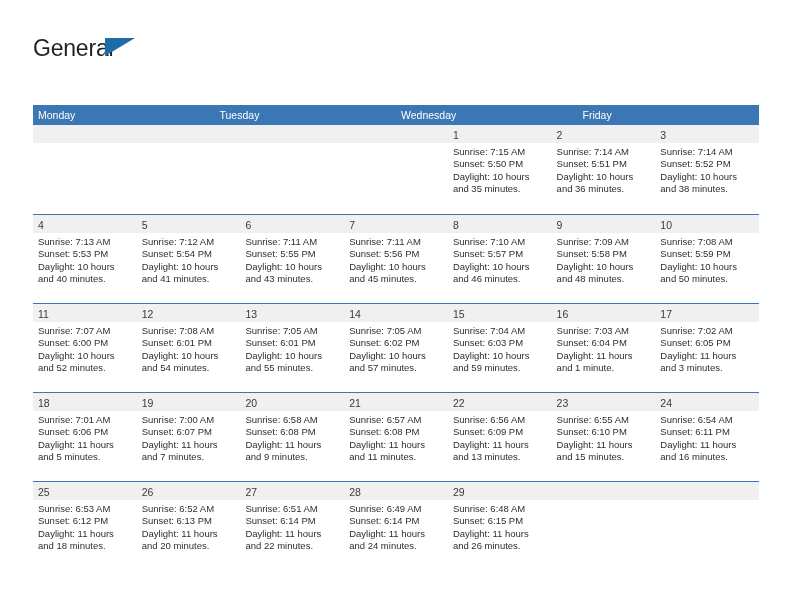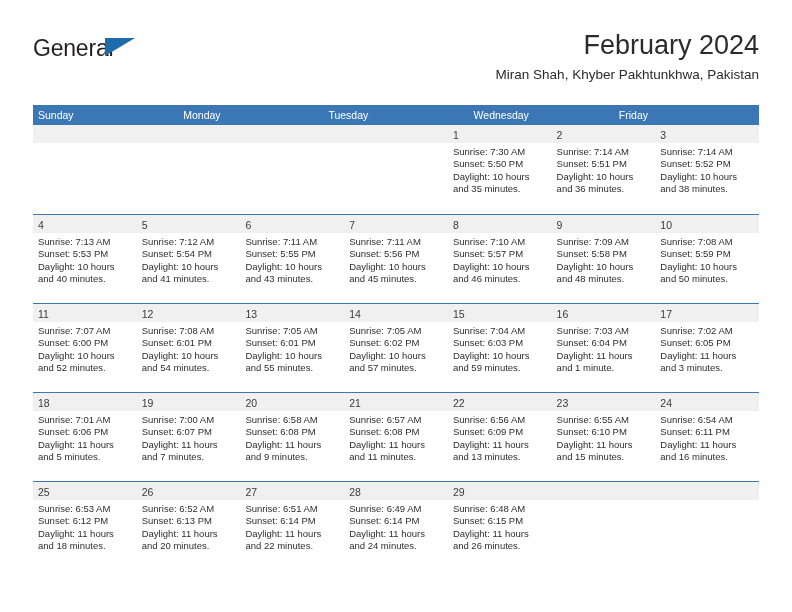--- a/index.html
+++ b/index.html
@@ -151,30 +151,25 @@
 
 <div class="page">
 
   <div class="masthead">
 
     <div class="brand">
       <span class="brand-row1">General</span>
       <span class="brand-tri"></span>
     </div>
 
-    <div class="title-block">
-      <div class="cal-title">February 2024</div>
-      <div class="cal-subtitle">Miran Shah, Khyber Pakhtunkhwa, Pakistan</div>
-    </div>
 
   </div>
 
   <div class="calendar">
     <div class="weekday-row" id="weekday-row">
-        <div class="weekday">Sunday</div>
         <div class="weekday">Monday</div>
         <div class="weekday">Tuesday</div>
         <div class="weekday">Wednesday</div>
         <div class="weekday">Friday</div>
       </div>
     <div id="weeks-container">
         <div class="week first">
           <div class="day empty">
             <div class="daynum-band"><span class="daynum"></span></div>
             <div class="day-body">
@@ -207,21 +202,21 @@
             <div class="day-body">
               <div></div>
               <div></div>
               <div></div>
               <div></div>
             </div>
           </div>
           <div class="day">
             <div class="daynum-band"><span class="daynum">1</span></div>
             <div class="day-body">
-              <div>Sunrise: 7:30 AM</div>
+              <div>Sunrise: 7:15 AM</div>
               <div>Sunset: 5:50 PM</div>
               <div>Daylight: 10 hours</div>
               <div>and 35 minutes.</div>
             </div>
           </div>
           <div class="day">
             <div class="daynum-band"><span class="daynum">2</span></div>
             <div class="day-body">
               <div>Sunrise: 7:14 AM</div>
               <div>Sunset: 5:51 PM</div>

